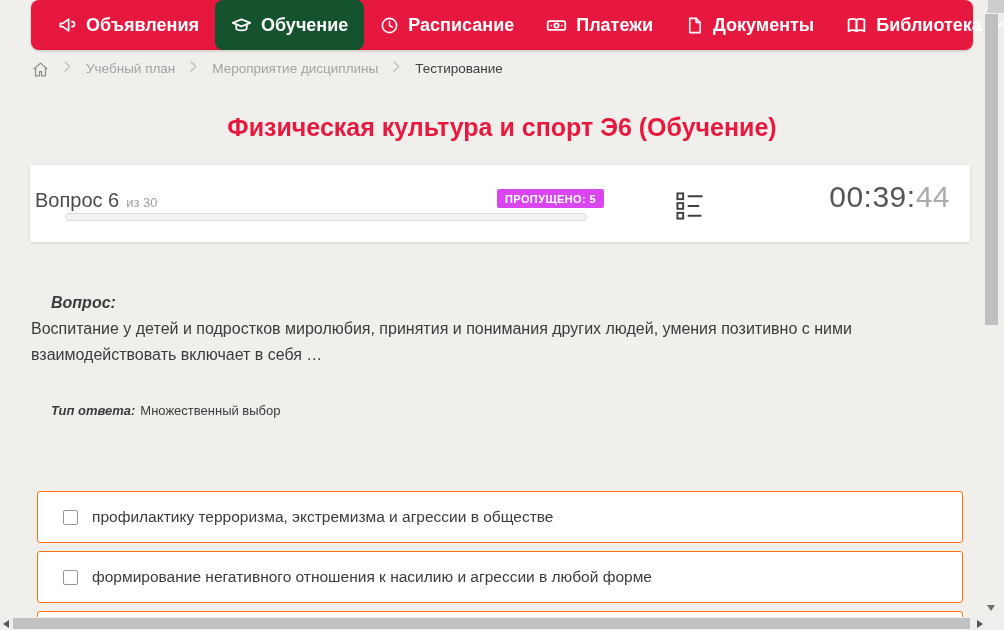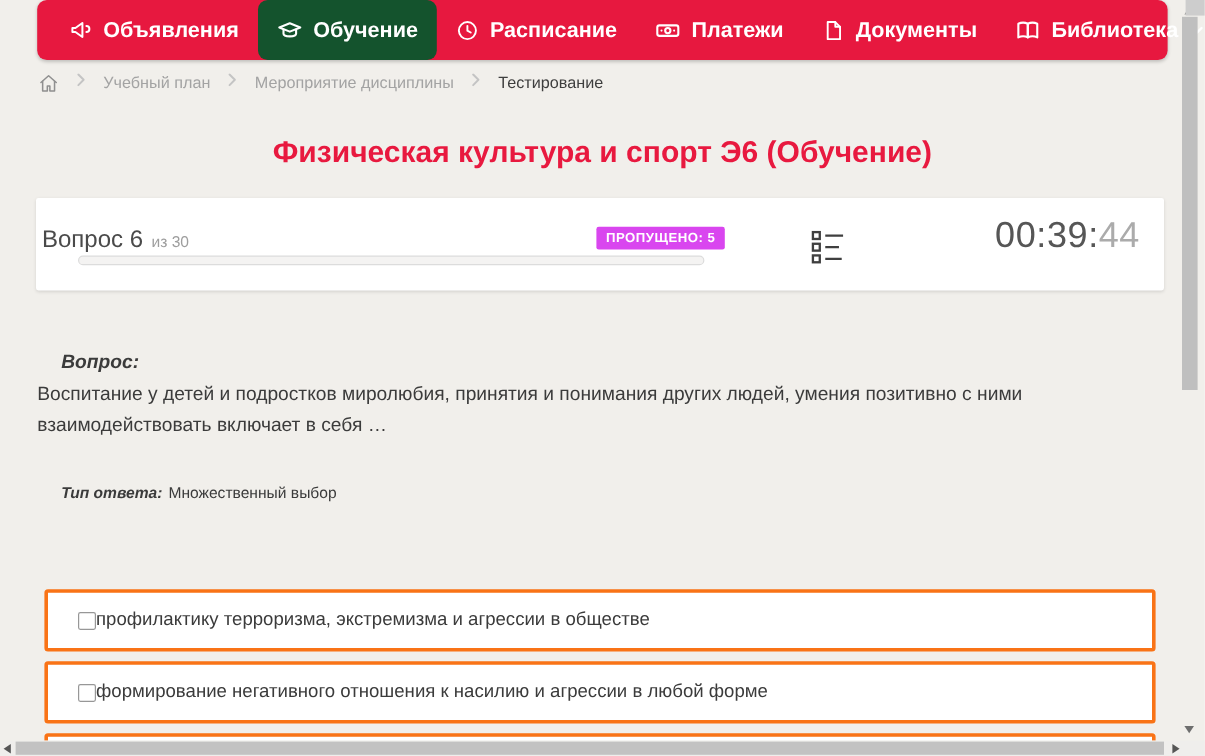--- a/index.html
+++ b/index.html
@@ -44,22 +44,22 @@
 
   
   .q-block { position:absolute; left:31px; top:290px; width:920px; font-size:16px;
              color:#3b3b3b; line-height:26px; }
   .bi { font-weight:700; font-style:italic;margin-left:20px; }
   .type-line { position:absolute; left:31px; top:403px; font-size:13px; color:#3b3b3b; }
   .type-line .val { margin-left:5px; }
 
   
   .options { position:absolute; left:37px; top:491px; width:926px; }
-  .option { height:52px; border:3px solid #f97316; border-radius:3px; background:#fff;
-            display:flex; align-items:center; padding-left:25px; margin-bottom:8px;
+  .option { height:52px; border:1px solid #f97316; border-radius:3px; background:#fff;
+            display:flex; align-items:center; padding-left:25px; gap:14px; margin-bottom:8px;
             font-size:15.5px; color:#3b3b3b; cursor:pointer; }
   .cbx { -webkit-appearance:none; appearance:none; width:15px; height:15px; border:1px solid #979797;
          border-radius:2px; background:#fff; margin:0; flex:0 0 auto; cursor:pointer; }
 
   
   .vscroll { position:absolute; left:985px; top:0; width:13px; height:617px; }
   .vthumb  { position:absolute; left:0; top:14px; width:13px; height:311px; background:#bfbfbf; }
   .tri-up   { position:absolute; top:6px; left:2px; width:0; height:0;
               border-left:4.5px solid transparent; border-right:4.5px solid transparent;
               border-bottom:6px solid #8a8a8a; cursor:pointer; }

